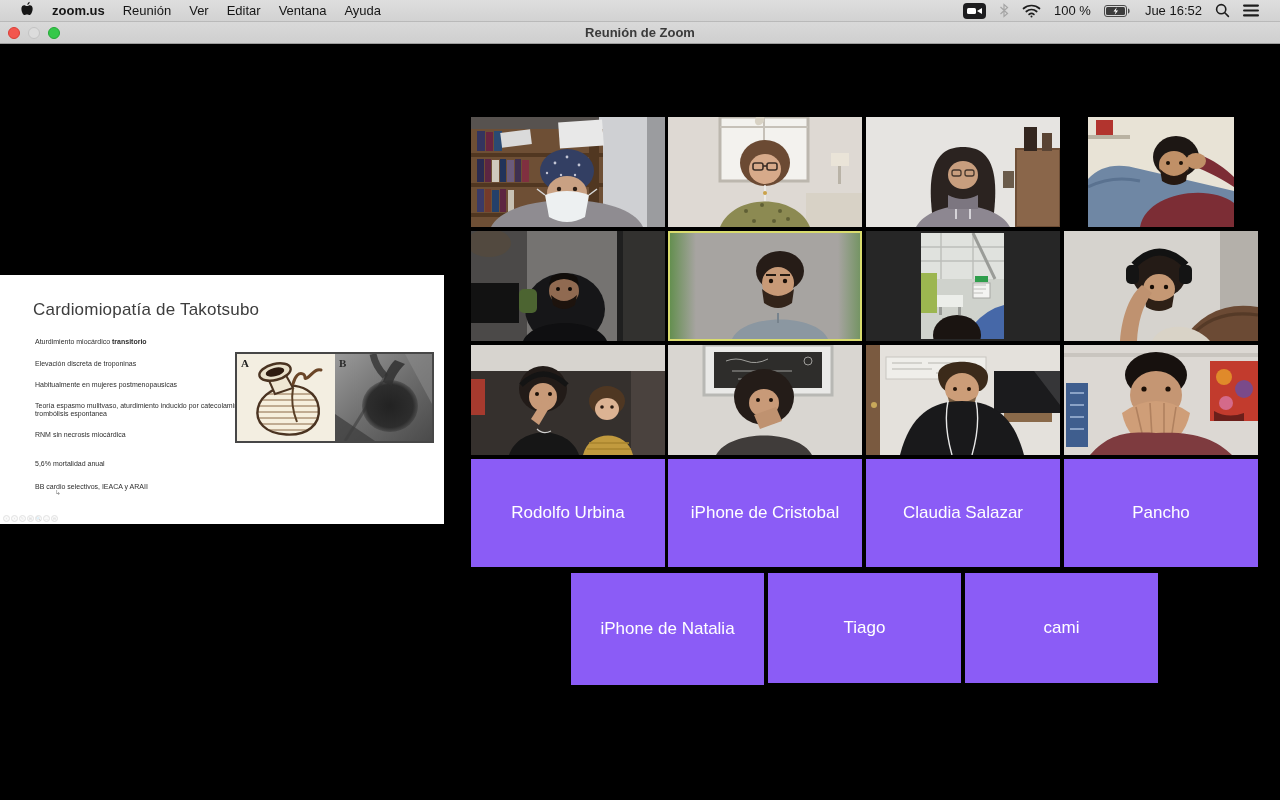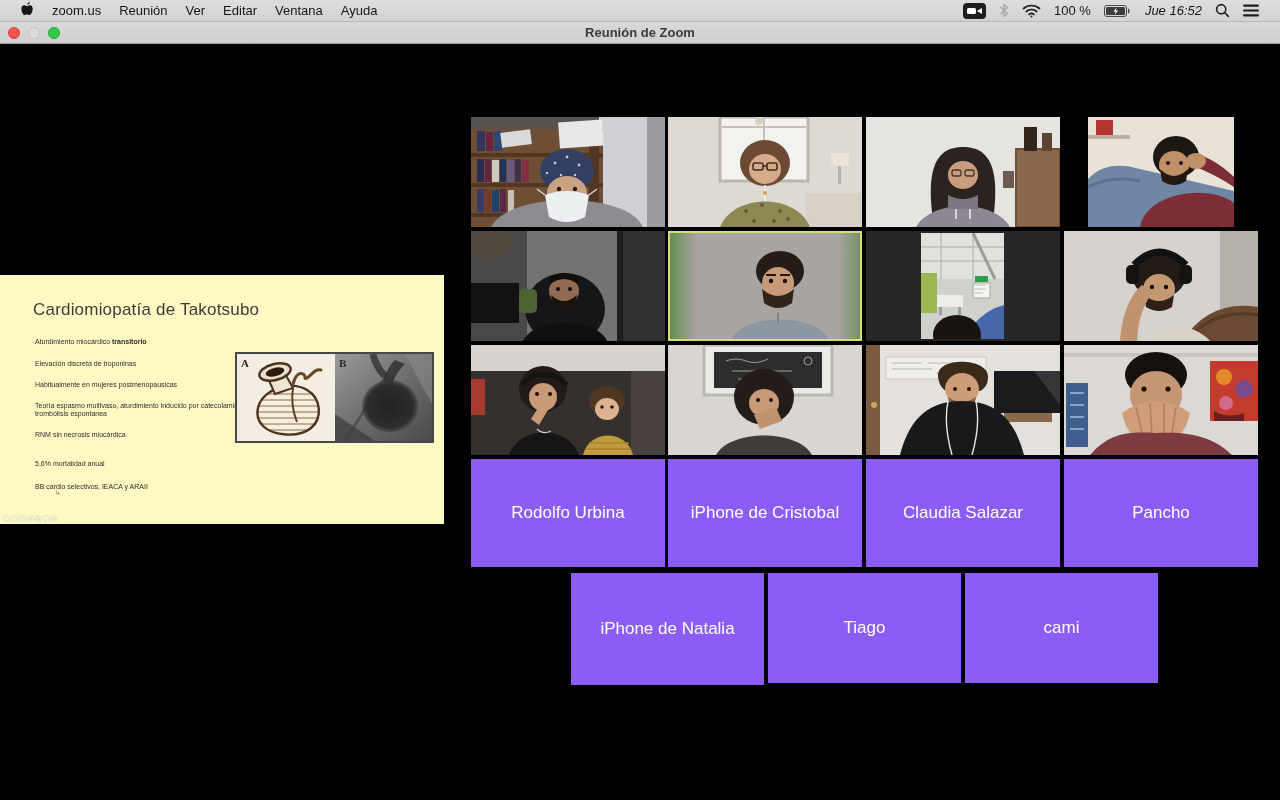--- a/index.html
+++ b/index.html
@@ -5,38 +5,38 @@
   * { margin:0; padding:0; box-sizing:border-box; }
   html,body { width:1280px; height:800px; background:#000; overflow:hidden;
               font-family:"Liberation Sans","DejaVu Sans",sans-serif; }
 
   
   .menu-bar { position:absolute; left:0; top:0; width:1280px; height:22px;
     background:linear-gradient(#dedede,#d2d2d2); border-bottom:1px solid #b9b9b9;
     display:flex; align-items:center; font-size:13px; color:#161616; }
   .menu-left { display:flex; align-items:center; gap:18px; padding-left:20px; }
   .menu-item { white-space:nowrap; }
-  .app-name { font-weight:normal; }
+  .app-name { font-weight:bold; }
   .menu-right { margin-left:auto; display:flex; align-items:center; gap:13px; padding-right:20px; }
   .menu-right svg { display:block; }
   .status-text { font-size:13px; color:#161616; }
-  .clock { margin-left:2px;font-style:italic; }
+  .clock { margin-left:2px; }
 
   
   .title-bar { position:absolute; left:0; top:22px; width:1280px; height:22px;
     background:linear-gradient(#d9d9d9,#cfcfcf); border-bottom:1px solid #9e9e9e;font-weight:bold; }
   .traffic { position:absolute; top:5px; width:12px; height:12px; border-radius:50%; }
   .tl-close { left:8px;  background:#f3564e; border:1px solid #da3e36; }
   .tl-min   { left:28px; background:#dcdcdc; border:1px solid #c3c3c3; }
   .tl-zoom  { left:48px; background:#35c84a; border:1px solid #23a835; }
   .win-title { position:absolute; left:0; top:0; width:100%; height:22px; text-align:center;
     line-height:22px; font-size:13px; color:#3a3a3a; }
 
   
-  .slide { position:absolute; left:0; top:275px; width:444px; height:249px; background:#fef9c3; }
+  .slide { position:absolute; left:0; top:275px; width:444px; height:249px; background:#ffffff; }
   .slide-title { position:absolute; left:33px; top:25px; font-size:17px; color:#3d3d3d;
     letter-spacing:.2px; }
   .bullet { position:absolute; left:35px; font-size:7px; line-height:8px; color:#2d2d2d;
     max-width:220px; }
   .b1{top:63px;} .b2{top:85px;} .b3{top:106px;} .b4{top:127px;} .b5{top:156px;}
   .b6{top:185px;} .b7{top:208px;}
   .slide-caret { position:absolute; left:55px; top:214px; font-size:7px; color:#8a8a8a; }
   .fig { position:absolute; left:235px; top:77px; width:199px; height:91px;
     border:2px solid #474747; display:flex; background:#fff; }
   .fig svg { display:block; }

